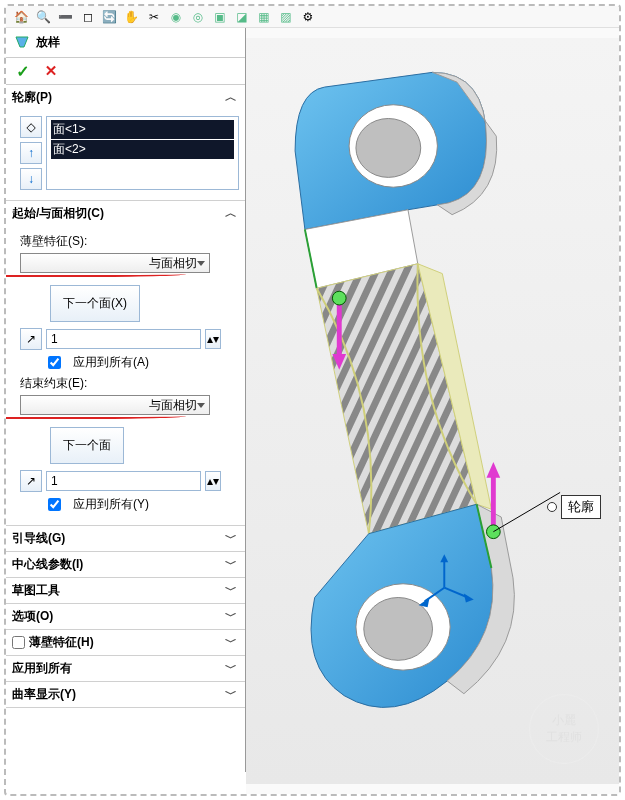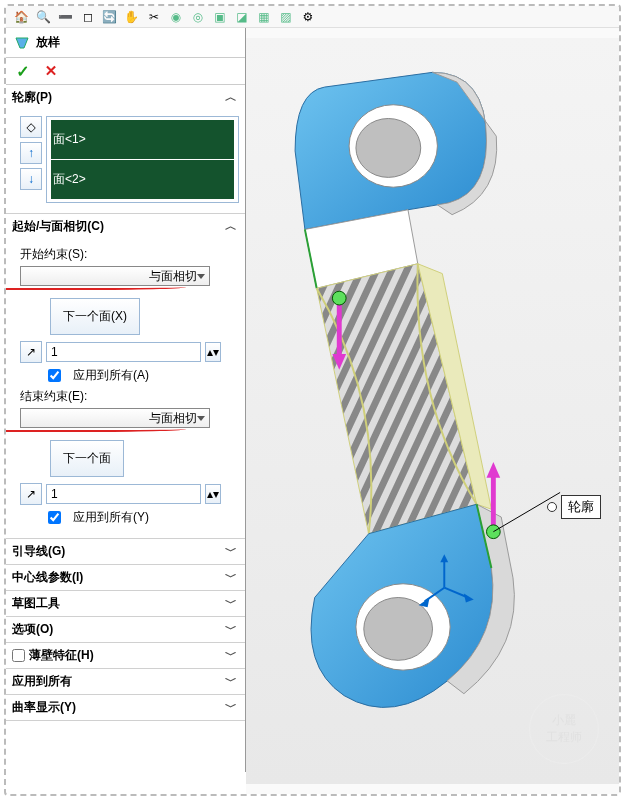--- a/index.html
+++ b/index.html
@@ -3,33 +3,33 @@
 <meta charset="utf-8">
 <style>
 *{box-sizing:border-box;margin:0;padding:0;font-family:"Microsoft YaHei",Arial,sans-serif;font-size:12px}
 body{width:625px;height:800px;background:#fff;position:relative;overflow:hidden}
 .frame{border:2px dashed #bbb;border-radius:4px;position:absolute;inset:4px;overflow:hidden}
 .toolbar{height:22px;background:#f8f8f8;display:flex;align-items:center;gap:2px;padding:0 6px;border-bottom:1px solid #e0e0e0}
 .tb-btn{width:20px;height:18px;display:flex;align-items:center;justify-content:center;cursor:pointer;border-radius:2px}
 .panel{width:240px;background:#fff;border-right:1px solid #999;position:relative;height:calc(100% - 22px);overflow-y:auto}
 .pm-head{background:linear-gradient(#f0f0f0,#e0e0e0);border:1px solid #999;height:24px;display:flex;align-items:center;justify-content:space-between;padding:0 4px;font-weight:bold}
 .pm-icon{width:22px;height:18px;display:flex;align-items:center;justify-content:center;border:1px solid #aaa;background:#fff;cursor:pointer}
-.feat-head{display:flex;align-items:center;gap:6px;padding:6px 8px;border-bottom:1px solid #ccc}
+.feat-head{display:flex;gap:6px;padding:6px 8px;border-bottom:1px solid #ccc}
 .loft-ico{width:16px;height:16px}
 .actions{display:flex;gap:10px;padding:4px 8px;border-bottom:1px solid #ccc}
 .act{width:18px;height:18px;display:flex;align-items:center;justify-content:center;cursor:pointer}
 .sect{border-bottom:1px solid #d0d0d0}
 .sect-head{display:flex;justify-content:space-between;align-items:flex-start;padding:4px 6px;font-weight:bold;cursor:pointer}
 .chev{width:16px;text-align:center;color:#555}
 .sect-body{padding:4px 6px 8px 14px}
 .inset{display:flex;gap:4px;margin:2px 0}
 .btn-stack{display:flex;flex-direction:column;gap:4px}
 .sq-btn{width:22px;height:22px;border:1px solid #9cb8d6;background:linear-gradient(#fff,#e8f0f8);display:flex;align-items:center;justify-content:center;cursor:pointer}
 .list{flex:1;min-height:58px;border:1px solid #9cb8d6;background:#fff;padding:2px 4px;color:#333}
-.list .item{background:#14532d;color:#fff;padding:11px 2px;margin:1px 0}
+.list .item{background:#0f172a;color:#fff;padding:1px 2px;margin:1px 0}
 .lbl{display:block;margin:3px 0}
 .combo{width:190px;height:20px;border:1px solid #888;background:linear-gradient(#fff,#eee);padding:0 4px;display:flex;align-items:center;justify-content:flex-end;cursor:pointer}
 .combo .arr{border-left:4px solid transparent;border-right:4px solid transparent;border-top:5px solid #555}
 .redline{height:6px;margin:-2px 0 4px -14px;border-bottom:2px solid #d22;border-radius:0 0 50% 0;width:180px}
 .wbtn{height:37px;border:1px solid #9cb8d6;background:linear-gradient(#fff,#e8f0f8);padding:0 12px;display:inline-flex;align-items:center;cursor:pointer;margin:4px 0 4px 30px}
 .numrow{display:flex;align-items:center;gap:4px;margin:2px 0}
 .numrow input{width:155px;height:20px;border:1px solid #9cb8d6;padding:0 4px}
 .chk{display:flex;align-items:center;gap:12px;margin:4px 0 4px 28px}
 .chk input{width:13px;height:13px}
 .viewport{position:absolute;left:240px;top:22px;right:0;bottom:0;background:#fafafa}
@@ -92,21 +92,21 @@
       </div>
     </div>
   </div>
 
   <div class="sect">
     <div class="sect-head">
       <span>起始/与面相切(C)</span>
       <span class="chev">︿</span>
     </div>
     <div class="sect-body">
-      <span class="lbl">开始约束(S):</span>
+      <span class="lbl">薄壁特征(S):</span>
       <div class="combo">
         <span>与面相切</span>
               <span class="arr"></span>
       </div>
       <div class="redline"></div>
       <span class="wbtn">下一个面(X)</span>
       <div class="numrow">
         <div class="sq-btn">↗</div>
         <input value="1" style="">
         <div class="sq-btn" style="width:16px;height:20px;flex-direction:column">▴▾</div>

